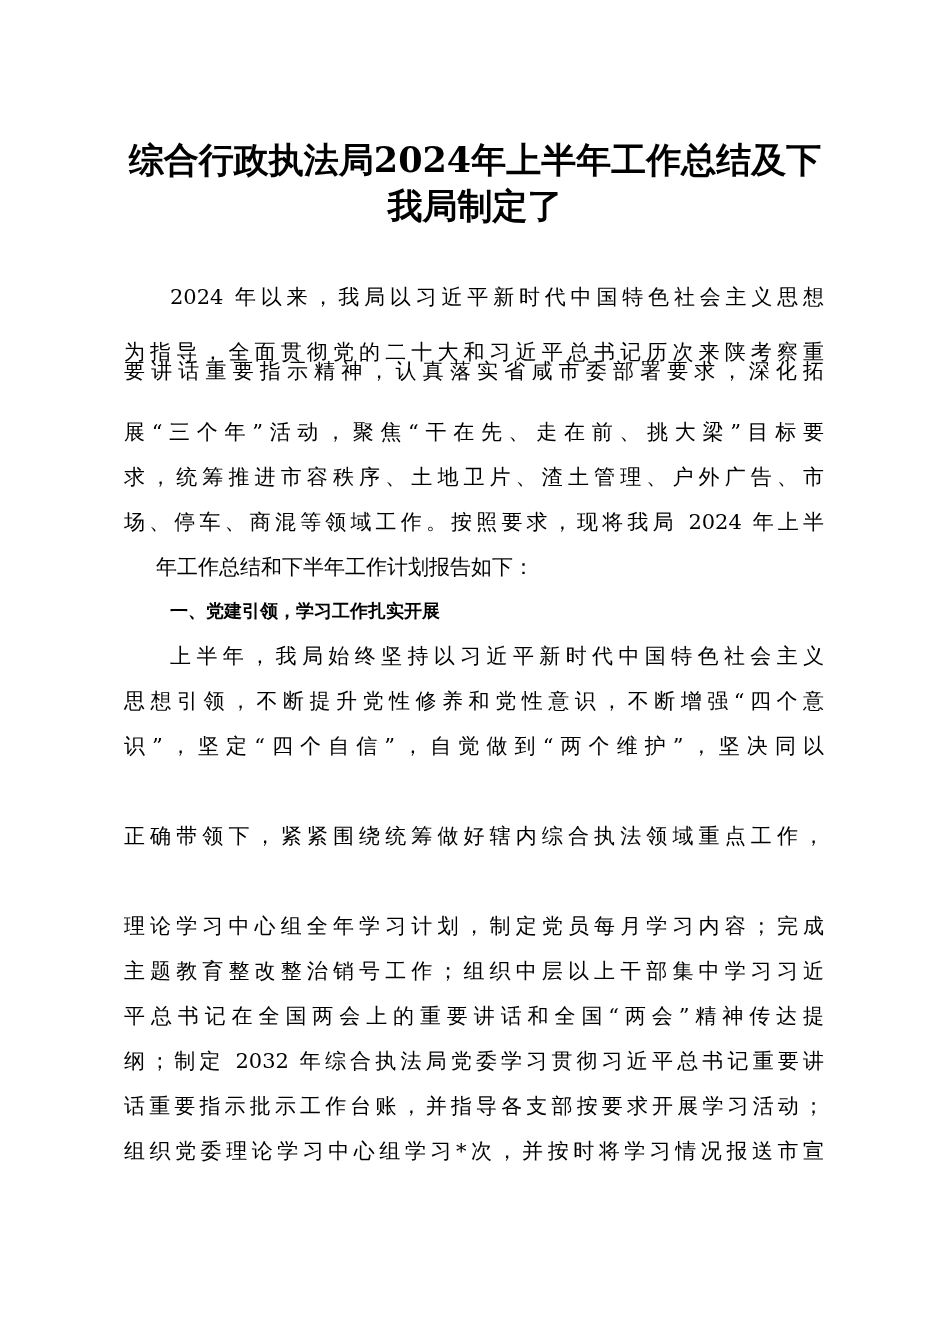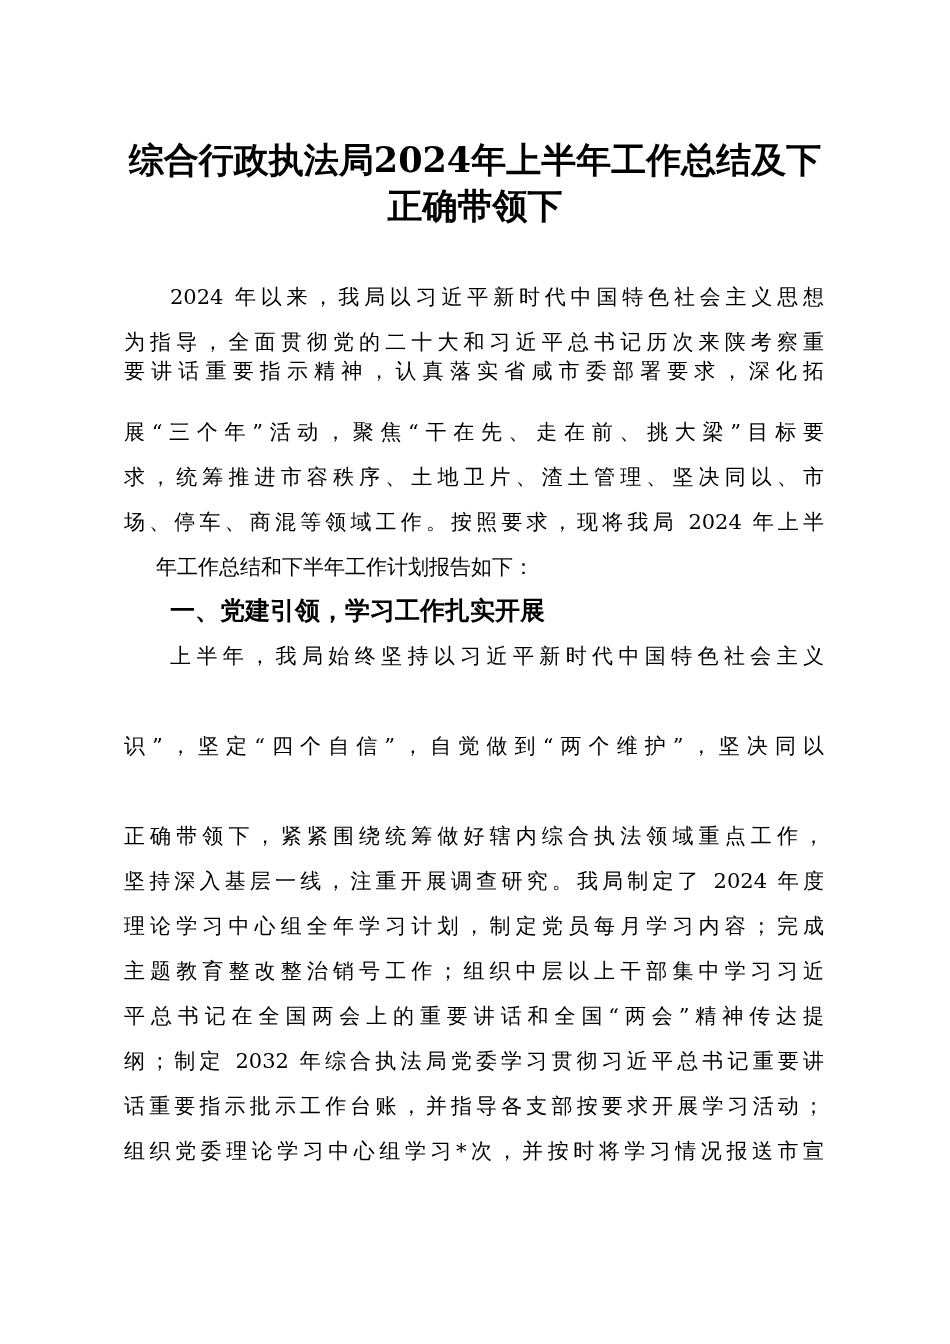--- a/index.html
+++ b/index.html
@@ -16,43 +16,43 @@
     position: absolute; left: 124px; width: 700px; height: 30px;
     font-family: "DejaVu Serif", "Liberation Serif", serif;
     font-size: 21px; line-height: 30px; white-space: nowrap;
     text-align: justify; text-align-last: justify;
   }
   .line.indent { left: 170px; width: 654px; }
   .line.last { text-align-last: left; margin-left: 32px; }
   .heading {
     position: absolute; left: 170px; height: 30px;
     font-family: "DejaVu Sans", "Liberation Sans", sans-serif; font-weight: bold;
-    font-size: 25px; line-height: 30px; white-space: nowrap;
+    font-size: 18px; line-height: 30px; white-space: nowrap;
   }
 </style>
 </head>
 <body>
 
 <div class="page">
   <div class="title l1">综合行政执法局2024年上半年工作总结及下</div>
-  <div class="title l2">正确带领下</div>
+  <div class="title l2">我局制定了</div>
 
   <div class="line indent" style="top:282px">2024 年以来，我局以习近平新时代中国特色社会主义思想</div>
-  <div class="line" style="top:327px">为指导，全面贯彻党的二十大和习近平总书记历次来陕考察重</div>
+  <div class="line" style="top:337px">为指导，全面贯彻党的二十大和习近平总书记历次来陕考察重</div>
   <div class="line" style="top:356px">要讲话重要指示精神，认真落实省咸市委部署要求，深化拓</div>
   <div class="line" style="top:417px">展“三个年”活动，聚焦“干在先、走在前、挑大梁”目标要</div>
-  <div class="line" style="top:462px">求，统筹推进市容秩序、土地卫片、渣土管理、坚决同以、市</div>
+  <div class="line" style="top:462px">求，统筹推进市容秩序、土地卫片、渣土管理、户外广告、市</div>
   <div class="line" style="top:507px">场、停车、商混等领域工作。按照要求，现将我局 2024 年上半</div>
   <div class="line last" style="top:552px">年工作总结和下半年工作计划报告如下：</div>
 
   <div class="heading" style="top:596px">一、党建引领，学习工作扎实开展</div>
 
   <div class="line indent" style="top:641px">上半年，我局始终坚持以习近平新时代中国特色社会主义</div>
+  <div class="line" style="top:686px">思想引领，不断提升党性修养和党性意识，不断增强“四个意</div>
   <div class="line" style="top:731px">识”，坚定“四个自信”，自觉做到“两个维护”，坚决同以</div>
   <div class="line" style="top:821px">正确带领下，紧紧围绕统筹做好辖内综合执法领域重点工作，</div>
-  <div class="line" style="top:866px">坚持深入基层一线，注重开展调查研究。我局制定了 2024 年度</div>
   <div class="line" style="top:956px">主题教育整改整治销号工作；组织中层以上干部集中学习习近</div>
   <div class="line" style="top:911px">理论学习中心组全年学习计划，制定党员每月学习内容；完成</div>
   <div class="line" style="top:1001px">平总书记在全国两会上的重要讲话和全国“两会”精神传达提</div>
   <div class="line" style="top:1046px">纲；制定 2032 年综合执法局党委学习贯彻习近平总书记重要讲</div>
   <div class="line" style="top:1091px">话重要指示批示工作台账，并指导各支部按要求开展学习活动；</div>
   <div class="line" style="top:1136px">组织党委理论学习中心组学习*次，并按时将学习情况报送市宣</div>
 </div>
 
 </body></html>

